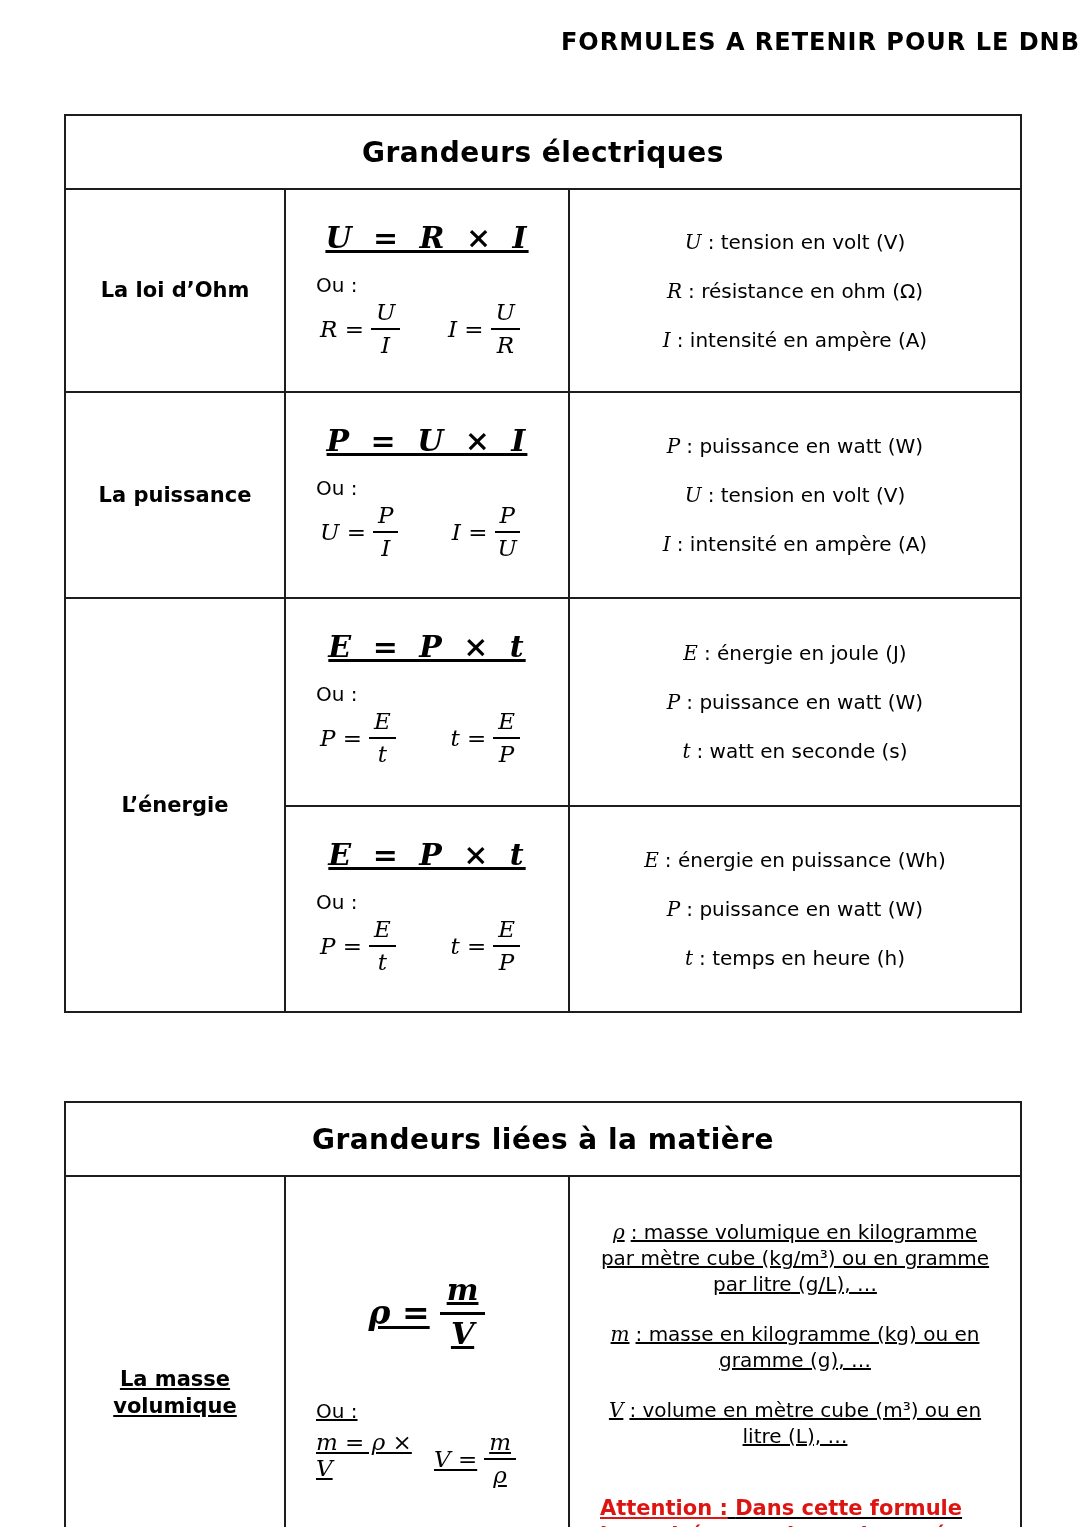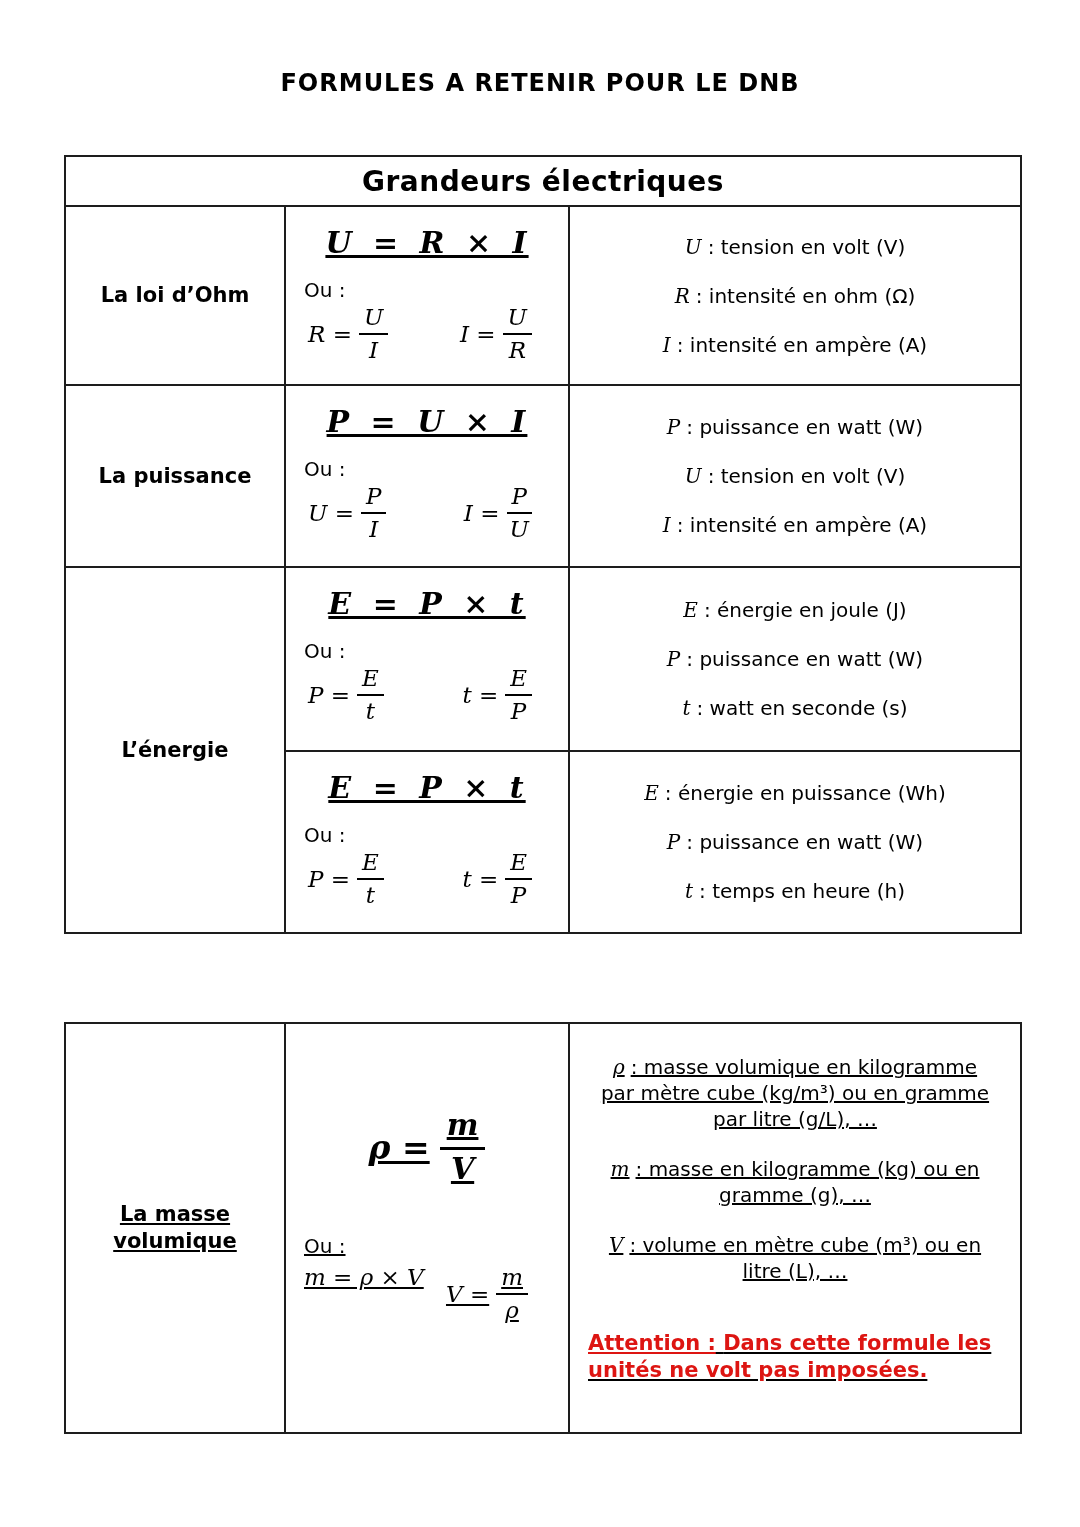--- a/index.html
+++ b/index.html
@@ -6,34 +6,34 @@
   .page {
     position: relative;
     width: 1080px;
     height: 1527px;
     background: #ffffff;
     color: #000000;
     font-family: "DejaVu Sans", sans-serif;
     overflow: hidden;
   }
   .page-title {
-    padding-top: 68px;
-    text-align: center;
+    padding-top: 27px;
+    text-align: right;
     font: bold 24px/30px "DejaVu Sans", sans-serif;
     letter-spacing: 1px;
   }
   table.ftable {
     border-collapse: collapse;
     table-layout: fixed;
     margin-left: 64px;
     width: 956px;
   }
   table.t1 { margin-top: 57px; }
   table.t2 { margin-top: 88px; }
-  .ftable td { border: 2px solid #1d1d1d; padding: 4px; }
+  .ftable td { border: 2px solid #1d1d1d; padding: 16px; }
   .ttitle {
     font: bold 28px "DejaVu Sans", sans-serif;
     text-align: center;
     vertical-align: middle;
     height: 40px;
     letter-spacing: 0.5px;
   }
   tr.row-ohm > td        { height: 169px; }
   tr.row-puissance > td  { height: 172px; }
   tr.row-energie-a > td  { height: 174px; }
@@ -153,21 +153,21 @@
                 <span class="lhs">I =</span>
                 <span class="frac">
                   <span class="num">U</span>
                   <span class="den">R</span>
                 </span>
               </span>
         </div>
       </td>
       <td class="dcell">
         <div class="def"><span class="sym">U</span><span>: tension en volt (V)</span></div>
-        <div class="def"><span class="sym">R</span><span>: intensité en ohm (Ω)</span></div>
+        <div class="def"><span class="sym">R</span><span>: résistance en ohm (Ω)</span></div>
         <div class="def"><span class="sym">I</span><span>: intensité en ampère (A)</span></div>
       </td>
     </tr>
 
     <tr class="row-puissance">
       <td class="lbl">La puissance</td>
       <td class="fcell">
         <div class="mainf">P = U × I</div>
         <div class="ou">Ou :</div>
         <div class="alts">
@@ -253,20 +253,23 @@
     </tbody>
   </table>
 
   <table class="ftable t2">
     <colgroup>
         <col style="width:220px">
         <col style="width:284px">
         <col style="width:452px">
       </colgroup>
     <tbody>
+    <tr>
+      <td class="ttitle" colspan="3">Grandeurs liées à la matière</td>
+    </tr>
     <tr class="row-masse">
       <td class="lbl">
         <div>La masse</div>
         <div>volumique</div>
       </td>
       <td class="fcell2">
         <div class="bigf">
           <span class="lhs">ρ =</span>
               <span class="frac">
                 <span class="num">m</span>

